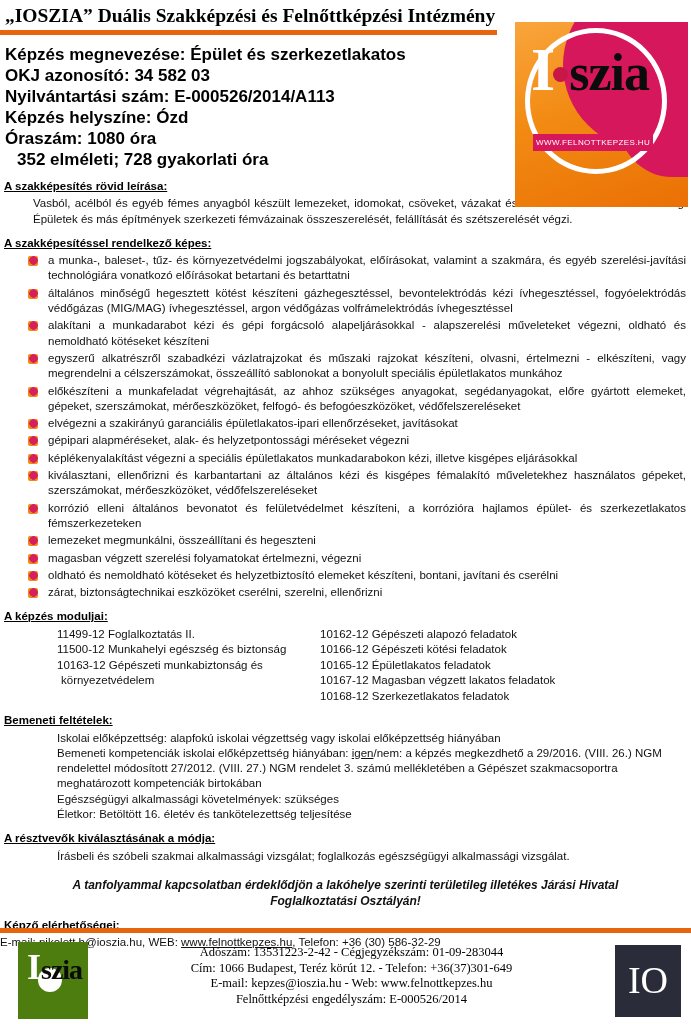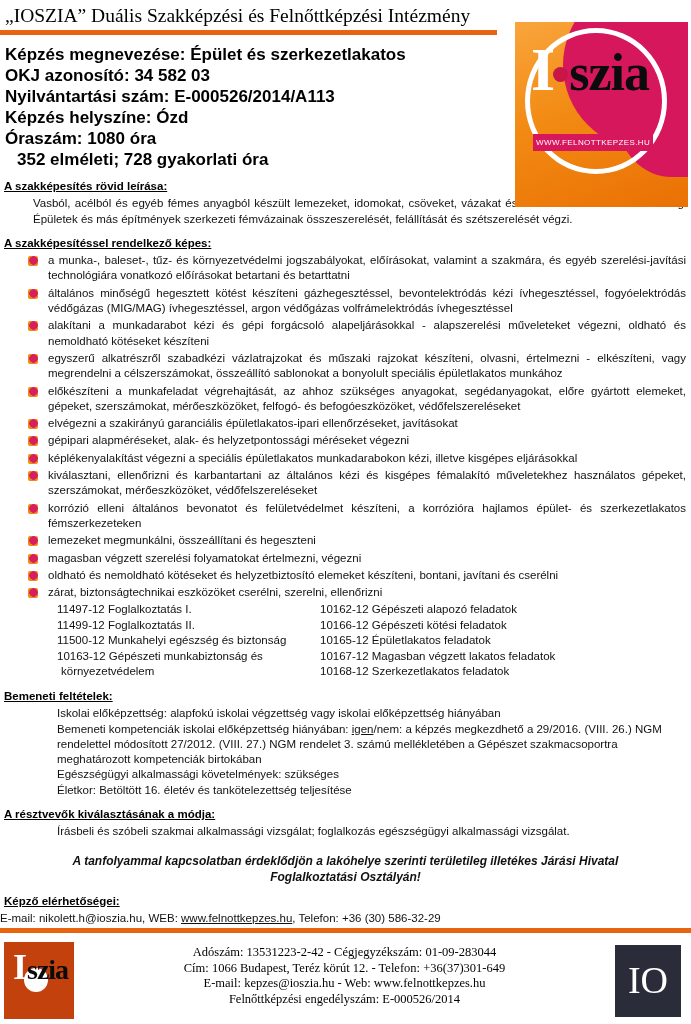--- a/index.html
+++ b/index.html
@@ -5,21 +5,21 @@
   * { margin:0; padding:0; box-sizing:border-box; }
   html,body { background:#888; }
   .page {
     position:relative; width:691px; height:1024px; margin:0 auto;
     background:#ffffff; overflow:hidden; color:#111;
     font-family:"Liberation Sans", sans-serif; font-size:11.5px; line-height:15.3px;
   }
   
   .doc-title {
     font-family:"Liberation Serif", serif; font-size:19.5px; line-height:23px;
-    color:#000; padding:4px 0 0 5px;
+    color:#000; padding:4px 0 0 5px;font-weight:bold;
   }
   .top-rule { width:497px; height:5px; background:#e8650f; margin-top:3px; }
   .hdr-block { margin:9px 0 0 5px; width:505px; font-weight:bold; font-size:17px; line-height:21px; color:#000; }
   .hdr-line.indent { padding-left:12px; }
   
   .logo { position:absolute; left:515px; top:22px; width:173px; height:185px;
     background:linear-gradient(160deg,#f9a53d 0%,#f28a12 45%,#ea7005 100%); overflow:hidden; }
   .logo-blob { position:absolute; right:-45px; top:-42px; width:170px; height:170px;
     background:#d6175c; border-radius:50%; }
   .logo-blob2 { position:absolute; right:-20px; top:60px; width:90px; height:95px;
@@ -51,21 +51,21 @@
   
   .entry-block { margin-left:57px; margin-right:22px; }
   .u { text-decoration:underline; }
   
   .notice { margin:13px 30px 0 30px; text-align:center; font-weight:bold; font-style:italic; font-size:12px; line-height:16px; }
   
   .contact-line { text-align:left; margin-top:2px; }
   
   .footer-rule { position:absolute; left:0; top:928px; width:691px; height:5px; background:#e8650f; }
   .footer { position:absolute; left:0; top:942px; width:691px; display:flex; align-items:flex-start; }
-  .footer-logo-left { position:relative; margin-left:4px; width:70px; height:77px; background:#c2410c; overflow:hidden; flex:0 0 auto; }
+  .footer-logo-left { position:relative; margin-left:18px; width:70px; height:77px; background:#4d7c0f; overflow:hidden; flex:0 0 auto; }
   .fl-circle { position:absolute; left:20px; top:26px; width:24px; height:24px; background:#fff; border-radius:50%; }
   .fl-text { position:absolute; left:9px; top:18px; font-family:"Liberation Serif", serif; white-space:nowrap; }
   .fl-i { color:#fff; font-size:36px; font-weight:bold; }
   .fl-szia { color:#0b0b0b; font-size:28px; font-weight:bold; letter-spacing:-1px; }
   .footer-center { flex:1; text-align:center; font-family:"Liberation Serif", serif; font-size:12.5px; line-height:15.5px; color:#000; padding-top:3px; }
   .footer-company { font-size:14px; line-height:17px; }
   .footer-logo-right { margin:3px 10px 0 0; width:66px; height:72px; background:#2a2d39; color:#fff;
     font-family:"Liberation Serif", serif; font-size:38px; display:flex; align-items:center; justify-content:center; flex:0 0 auto; }
 </style>
 </head>
@@ -149,23 +149,23 @@
     <li>
         <span class="bullet-icon"></span>
         <span class="cap-text">oldható és nemoldható kötéseket és helyzetbiztosító elemeket készíteni, bontani, javítani és cserélni</span>
       </li>
     <li>
         <span class="bullet-icon"></span>
         <span class="cap-text">zárat, biztonságtechnikai eszközöket cserélni, szerelni, ellenőrizni</span>
       </li>
   </ul>
 
+  <div class="section-heading">A képzés moduljai:</div>
   <div class="modules-row">
     <div class="mod-col-left">
-      <div class="mod-line">11497-12 Foglalkoztatás I.</div>
       <div class="mod-line">11499-12 Foglalkoztatás II.</div>
       <div class="mod-line">11500-12 Munkahelyi egészség és biztonság</div>
       <div class="mod-line">10163-12 Gépészeti munkabiztonság és</div>
       <div class="mod-line wrap">környezetvédelem</div>
     </div>
     <div class="mod-col-right">
       <div class="mod-line">10162-12 Gépészeti alapozó feladatok</div>
       <div class="mod-line">10166-12 Gépészeti kötési feladatok</div>
       <div class="mod-line">10165-12 Épületlakatos feladatok</div>
       <div class="mod-line">10167-12 Magasban végzett lakatos feladatok</div>

